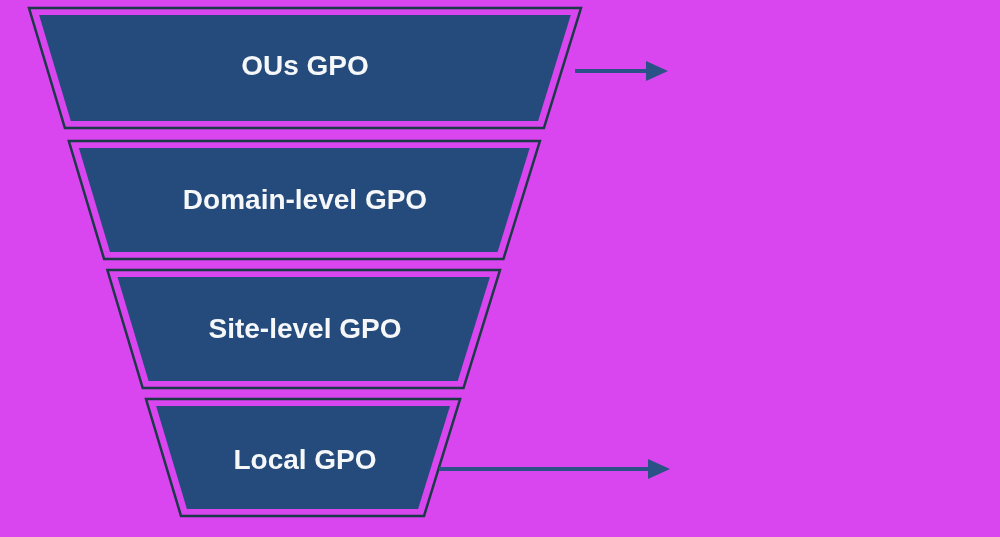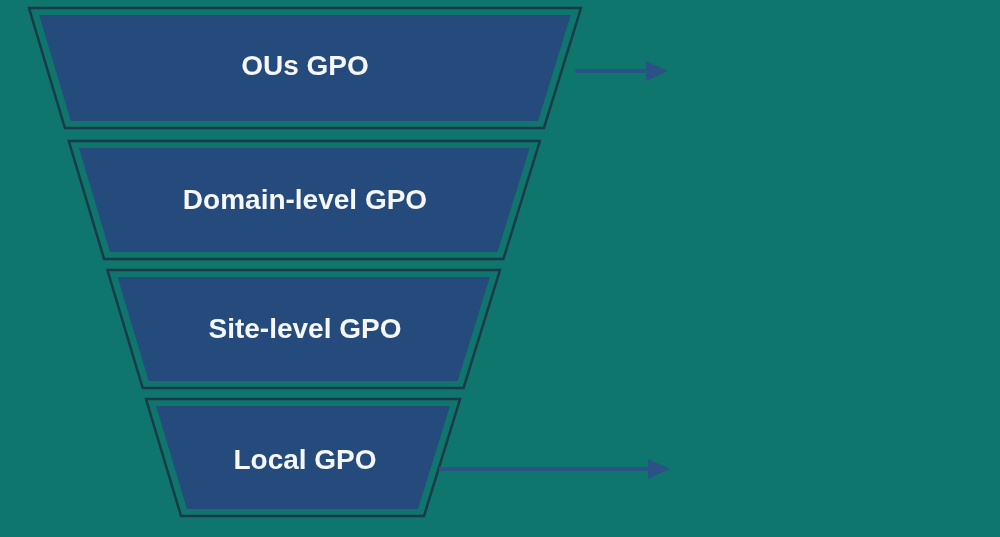--- a/index.html
+++ b/index.html
@@ -8,21 +8,21 @@
     background: #000000;
     width: 1000px;
     height: 537px;
     overflow: hidden;
     font-family: "Liberation Sans", sans-serif;
   }
   .stage {
     position: relative;
     width: 1000px;
     height: 537px;
-    background: #0f766e;
+    background: #d946ef;
   }
   svg { display: block; }
   .level-label {
     font-family: "Liberation Sans", sans-serif;
     font-weight: 700;
     font-size: 28px;
     letter-spacing: 0px;
   }
   .outline { fill: none; stroke-width: 2.5; }
   .arrow-line { stroke-width: 4; }

